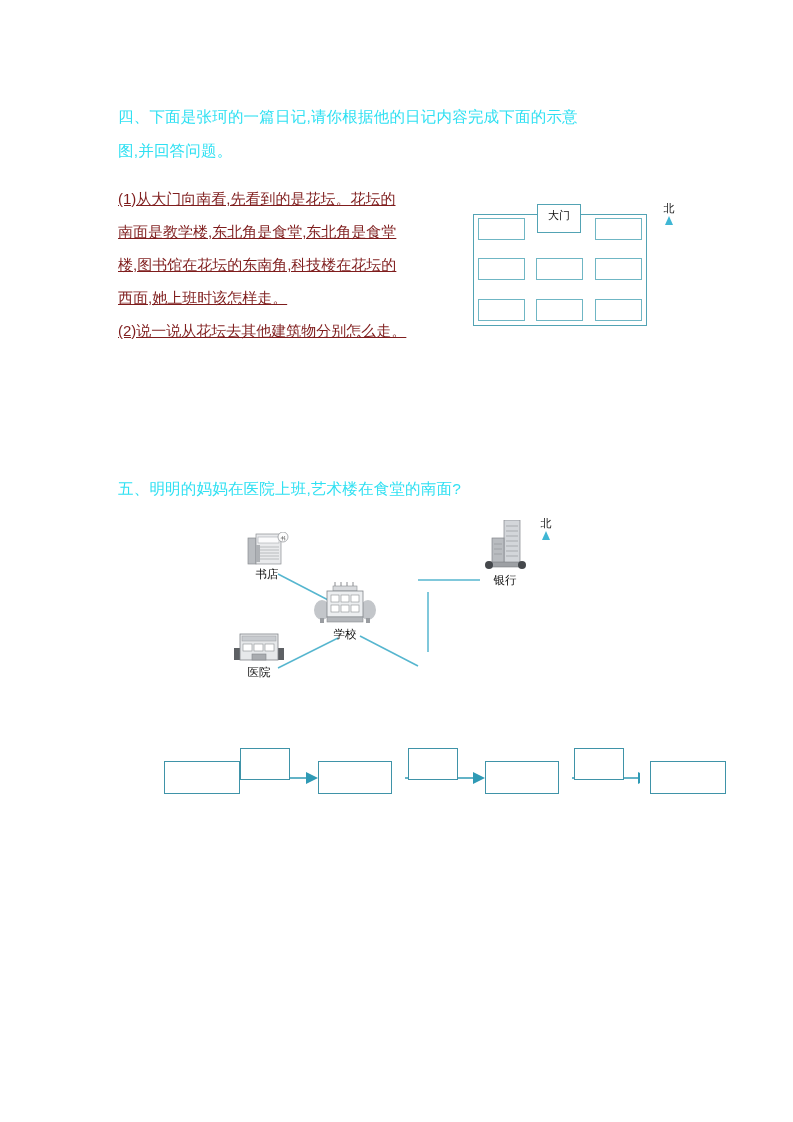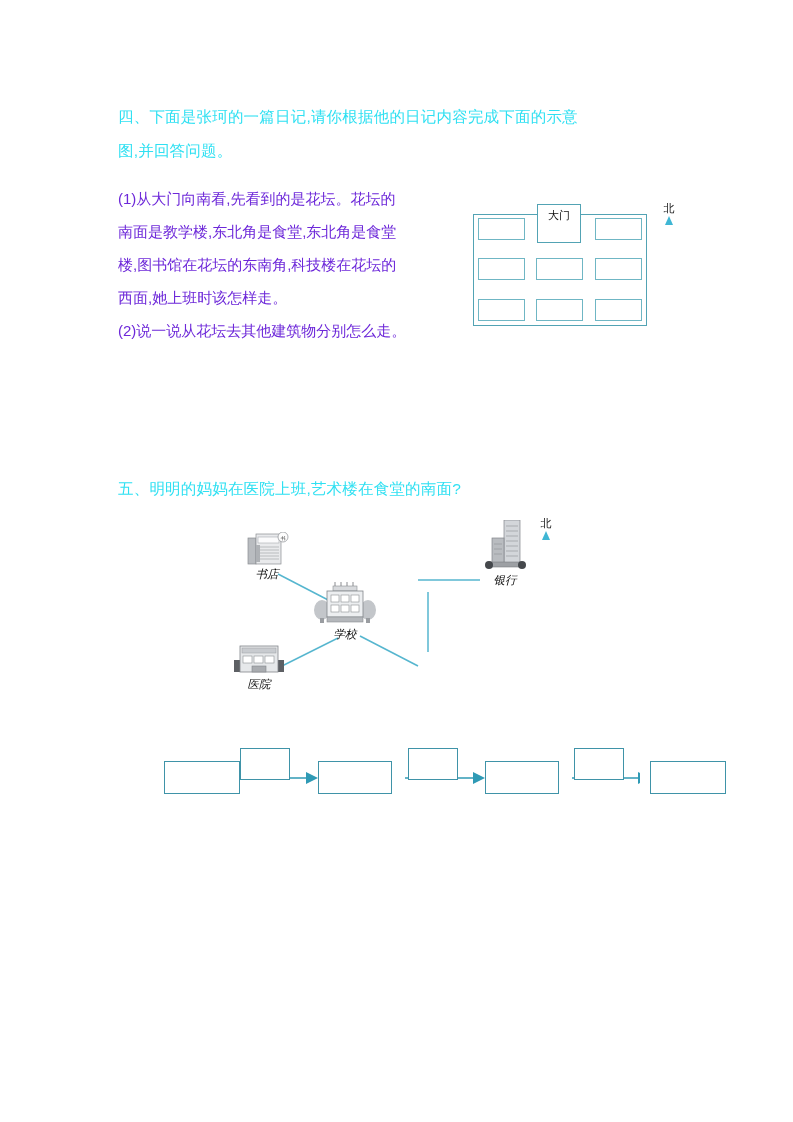--- a/index.html
+++ b/index.html
@@ -19,44 +19,45 @@
     color:#2fe0f2;
     font-size:15.5px;
     font-weight:400;
     line-height:34px;
     letter-spacing:.2px;
     white-space:nowrap;
   }
 
   
   .btext{
-    color:#6d28d9;
+    color:#7f1d1d;
     font-size:15px;
     line-height:33px;
     white-space:nowrap;
+    text-decoration:underline;
   }
 
   
   #schematic{left:473px;top:214px;width:174px;height:112px;}
   #schematic .outer{
     position:absolute;inset:0;
     border:1.4px solid #52a3b4;
     box-sizing:border-box;
     background:#ffffff;
   }
   .cell{
     position:absolute;
     border:1.2px solid #6fb6c4;
     box-sizing:border-box;
     background:#ffffff;
   }
   .gate{
     position:absolute;
     left:64px;top:-10px;
-    width:44px;height:39px;
+    width:44px;height:29px;
     border:1.3px solid #52a3b4;
     box-sizing:border-box;
     background:#ffffff;
     color:#101010;
     font-size:11px;
     line-height:21px;
     text-align:center;
     font-family:"DejaVu Sans",sans-serif;
     z-index:3;
   }
@@ -74,21 +75,21 @@
     border-bottom:9px solid #3fb6d4;
   }
 
   
   #map{left:150px;top:520px;width:440px;height:180px;}
   #map svg{position:absolute;left:0;top:0;}
   .node{position:absolute;text-align:center;}
   .node .cap{
     font-size:11.5px;color:#0e0e0e;
     font-family:"DejaVu Sans",sans-serif;
-    line-height:15px;margin-top:1px;white-space:nowrap;font-style:italic;
+    line-height:15px;margin-top:1px;white-space:nowrap;
   }
   .node .ico{position:relative;margin:0 auto;}
 
   
   #flow{left:160px;top:742px;width:480px;height:60px;}
   .fbox{
     position:absolute;
     border:1.4px solid #3f93a8;
     box-sizing:border-box;
     background:#ffffff;
@@ -185,21 +186,21 @@
           <rect x="18" y="23" width="8" height="7"></rect>
             <rect x="28" y="23" width="8" height="7"></rect>
           <rect x="38" y="23" width="8" height="7"></rect>
         </g>
         <rect x="14" y="35" width="36" height="5" fill="#b4b7bb" stroke="#8b8e92" stroke-width=".6"></rect>
       </svg>
     </div>
     <div class="cap">学校</div>
   </div>
 
-  <div class="node" style="left:76px;top:122px;width:66px;">
+  <div class="node" style="left:76px;top:110px;width:66px;">
     <div class="ico" style="width:54px;height:34px;">
       <svg width="54" height="34" viewBox="0 0 54 34">
         <rect x="2" y="18" width="8" height="12" fill="#5d6064"></rect>
         <rect x="44" y="18" width="8" height="12" fill="#5d6064"></rect>
         <rect x="8" y="4" width="38" height="26" fill="#e6e8ea" stroke="#82858a" stroke-width=".8"></rect>
         <rect x="10" y="6" width="34" height="5" fill="#c8cbcf" stroke="#9a9da1" stroke-width=".5"></rect>
         <g fill="#ffffff" stroke="#8b8e92" stroke-width=".6">
           <rect x="11" y="14" width="9" height="7"></rect>
             <rect x="22" y="14" width="9" height="7"></rect>
           <rect x="33" y="14" width="9" height="7"></rect>

